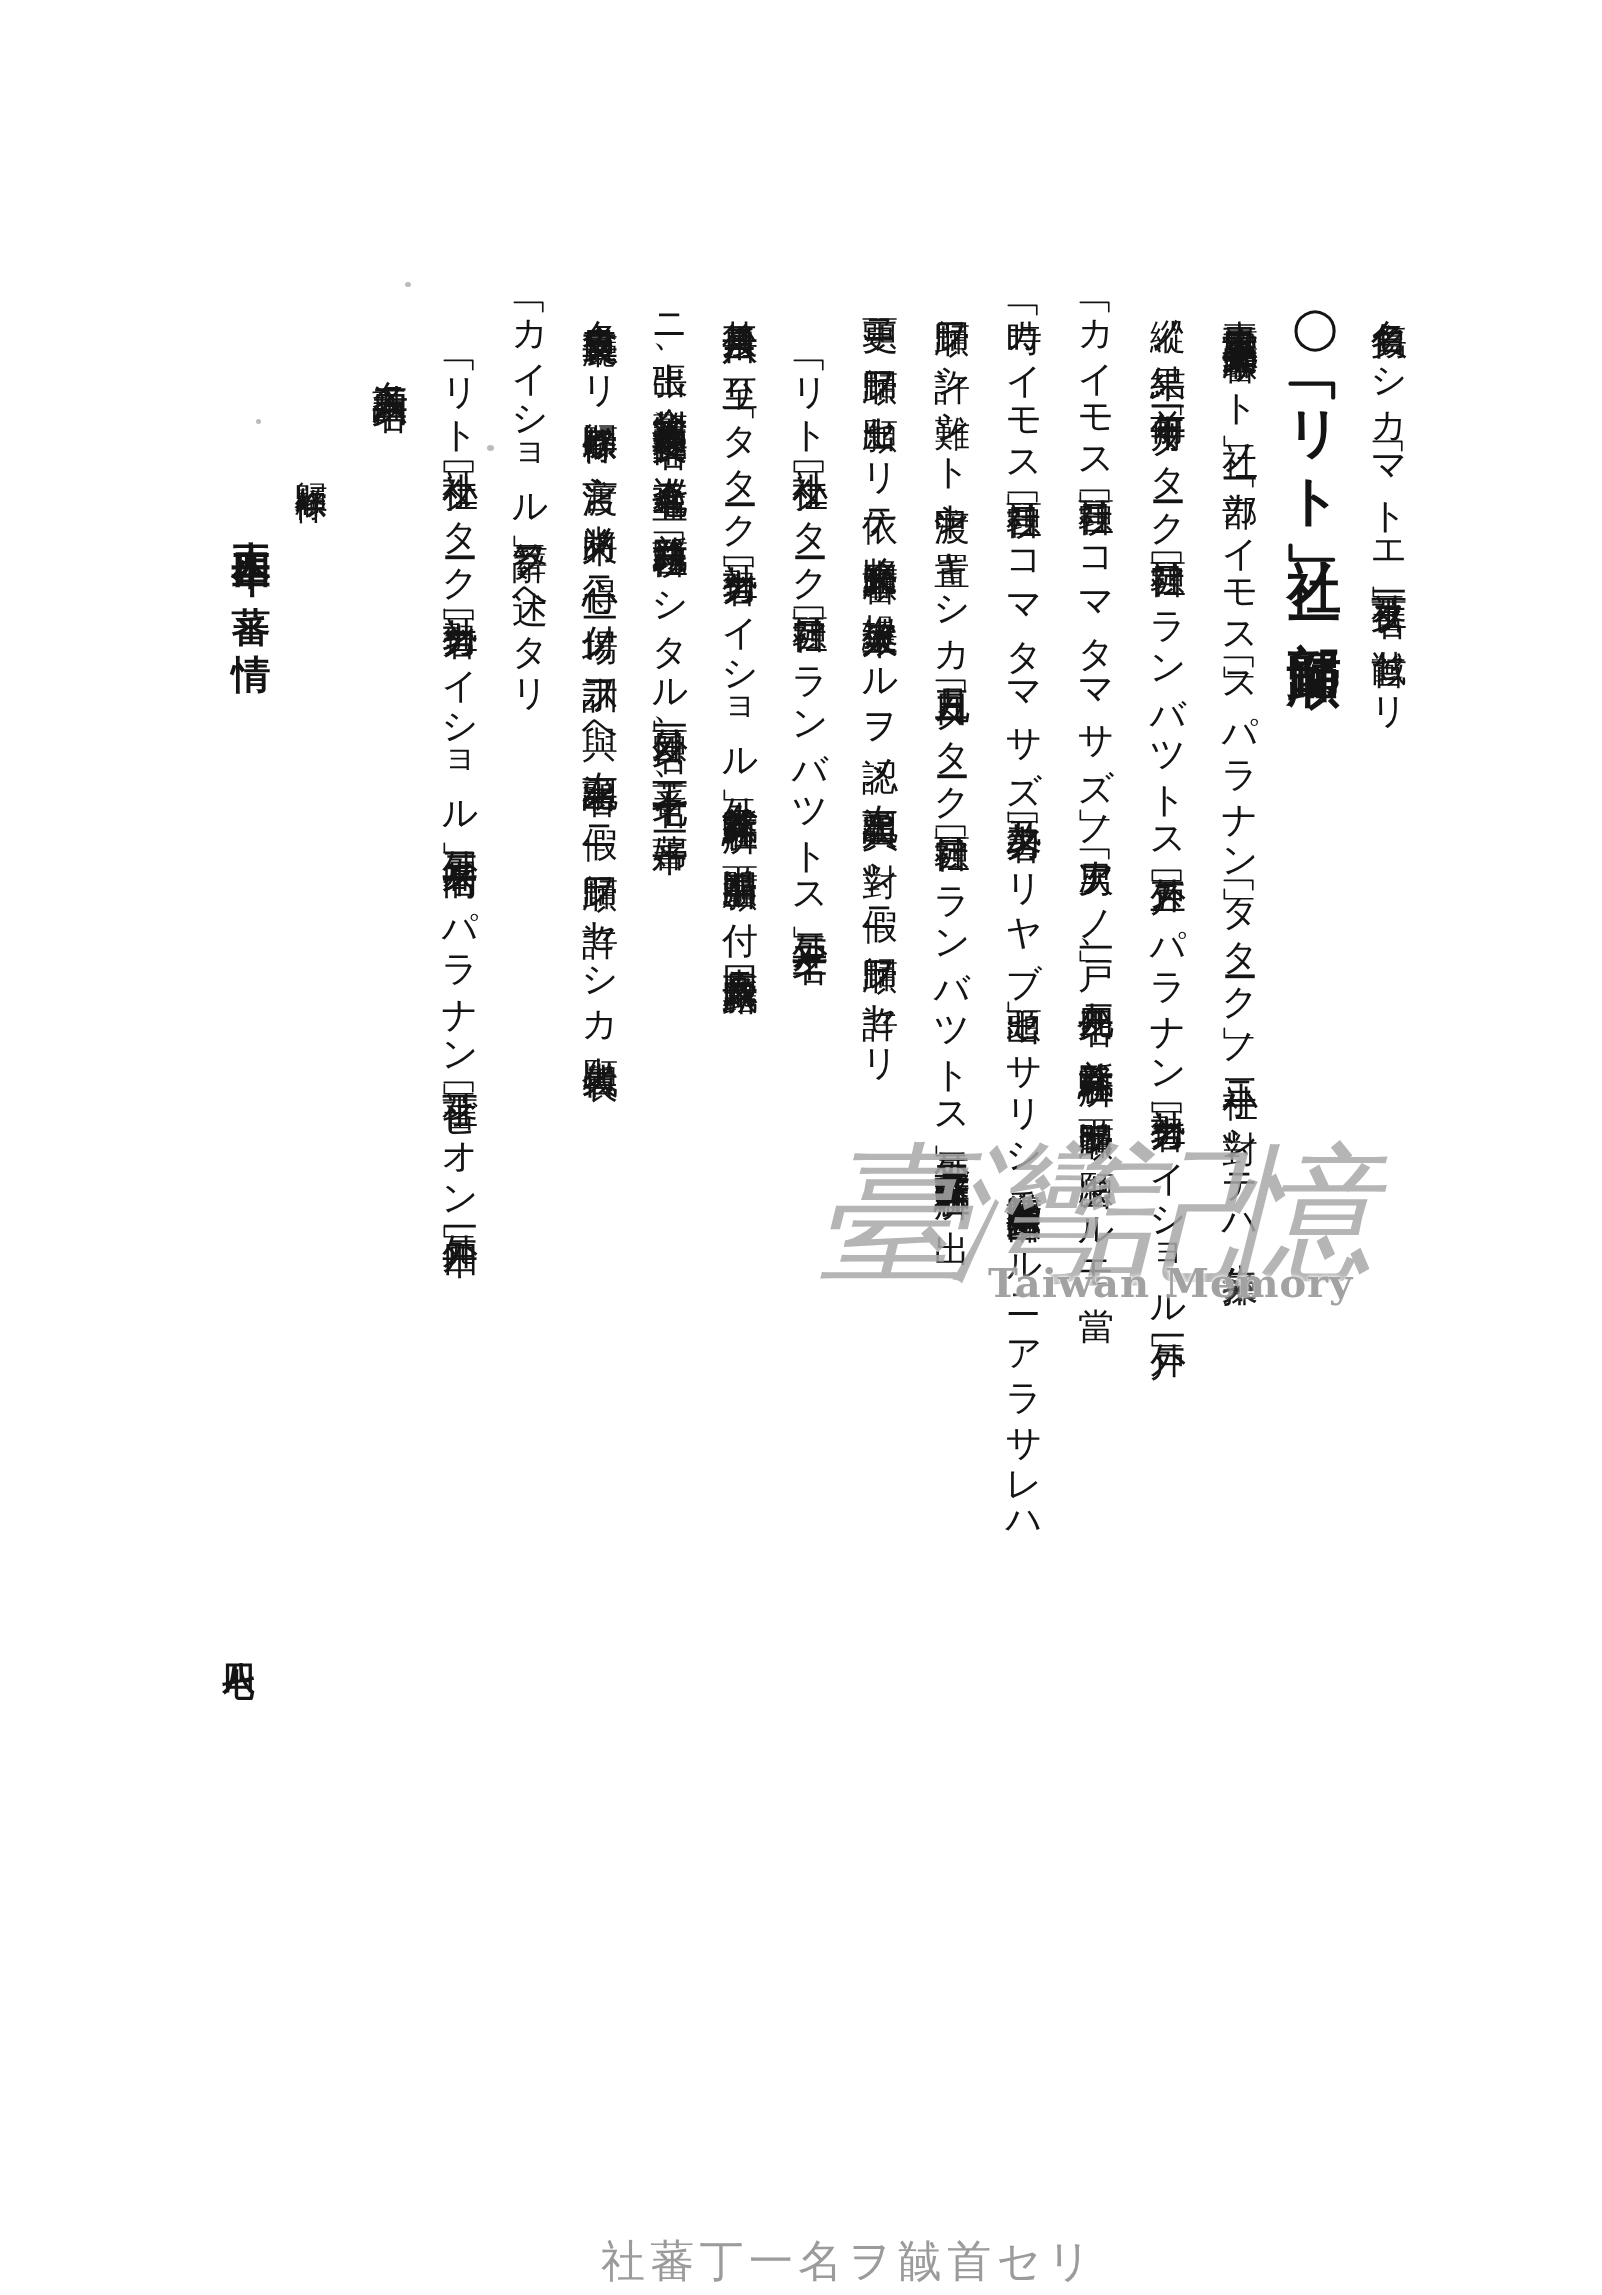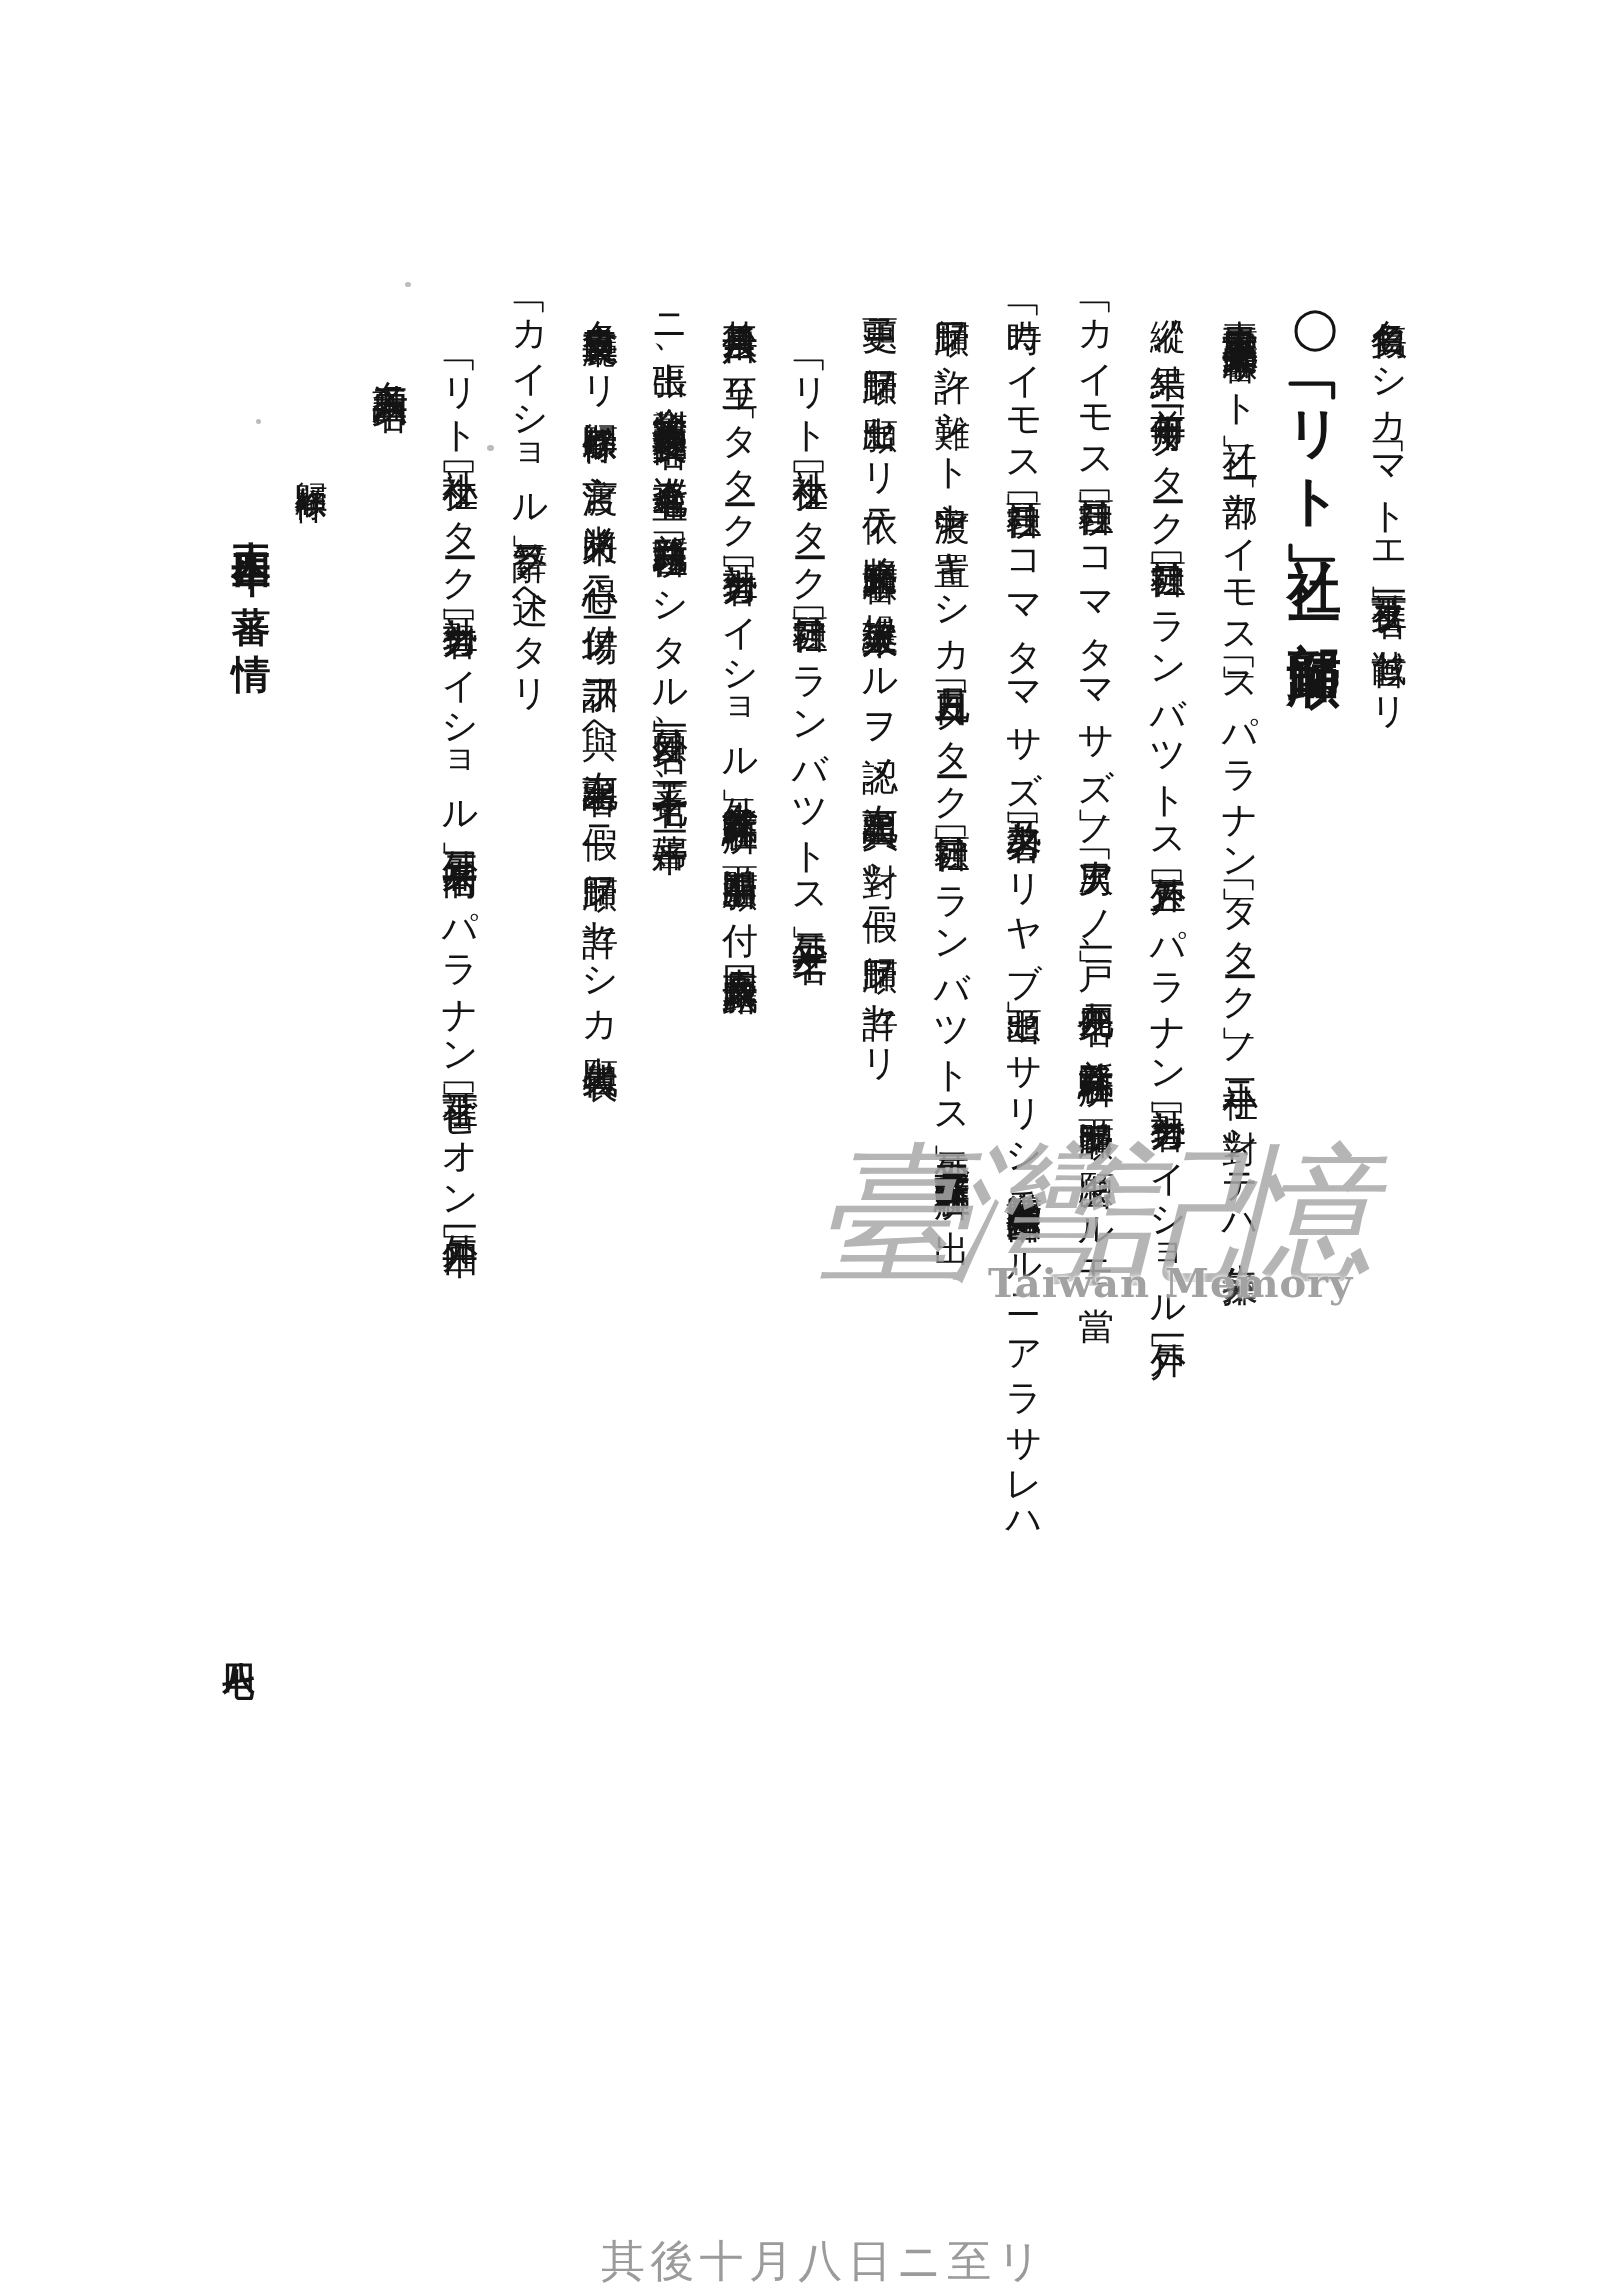--- a/index.html
+++ b/index.html
@@ -128,20 +128,20 @@
 
   <div class="col small-col c16">歸順條件</div>
 
   <div class="col running-header">大正十四年　蕃　情</div>
 
   <div class="col page-number">八四七</div>
 
   <div class="wm-cjk">臺灣記憶</div>
   <div class="wm-latin">Taiwan Memory</div>
 
-  <div class="footer-caption">其後十月八日ニ至リ</div>
+  <div class="footer-caption">社蕃丁一名ヲ馘首セリ</div>
 
   <div class="speck sp1"></div>
   <div class="speck sp2"></div>
   <div class="speck sp3"></div>
 
 </div>
 
 
 </body></html>

